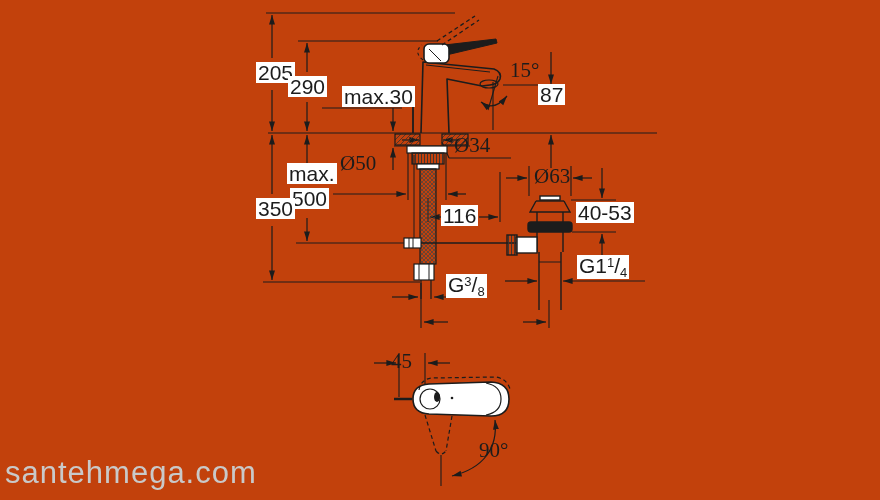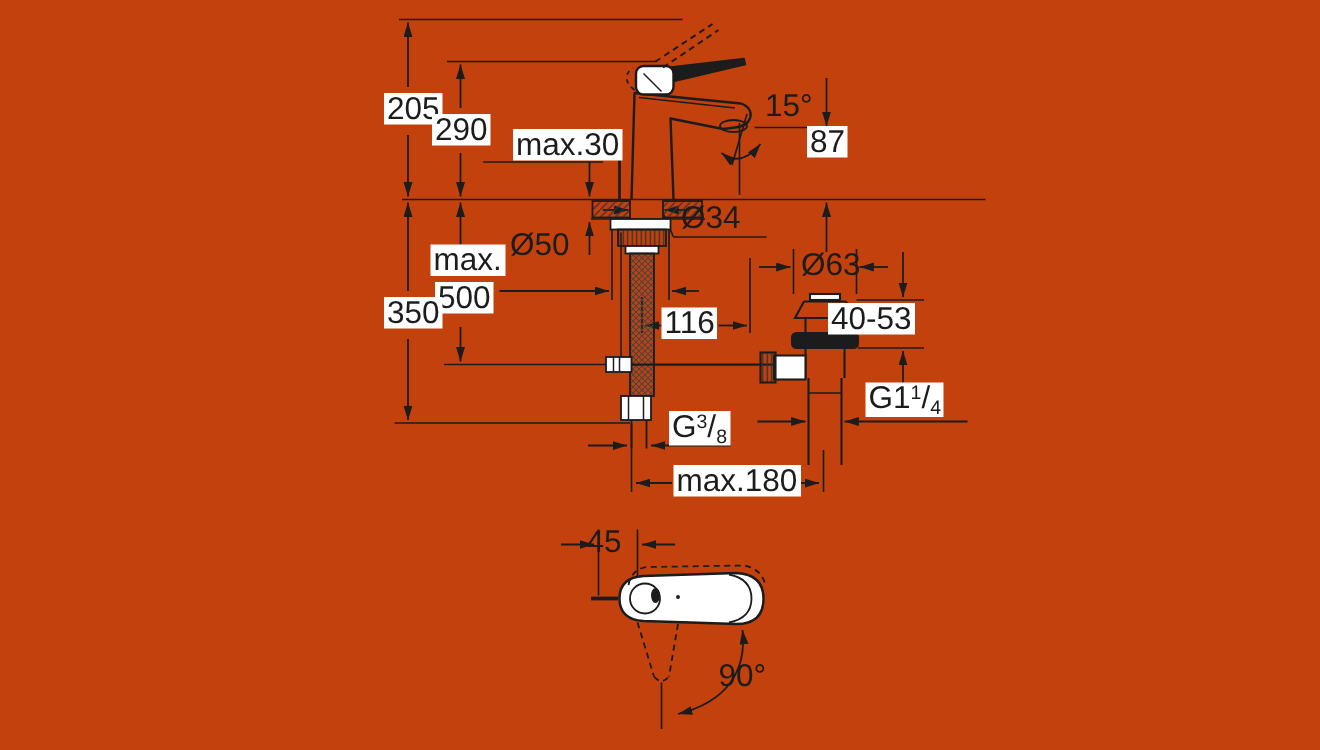--- a/index.html
+++ b/index.html
@@ -1,21 +1,21 @@
 <!DOCTYPE html>
 <html><head>
 <meta charset="utf-8">
 <style>
   html,body{margin:0;padding:0;background:#ffffff;}
   #stage{position:relative;width:880px;height:500px;background:#c2410c;overflow:hidden;
          font-family:"Liberation Sans","DejaVu Sans",sans-serif;color:#1c1c1c;}
   #stage svg{position:absolute;left:0;top:0;}
   .lbl{position:absolute;font-size:21px;line-height:1;color:#1c1c1c;background:#ffffff;
        padding:0 2px;white-space:nowrap;}
-  .nobg{background:transparent;}
+  .nobg{background:transparent;font-family:Liberation Serif, serif;}
   .frac{font-size:21px;}
   .frac sup{font-size:13px;vertical-align:6px;}
   .frac sub{font-size:13px;vertical-align:-4px;}
   #watermark{position:absolute;left:5px;top:455px;font-size:31px;color:#c9c9c9;
              letter-spacing:1px;background:transparent;}
 </style>
 </head>
 <body>
 
 <div id="stage">
@@ -166,23 +166,23 @@
   <div class="lbl" style="left:342px;top:86px">max.30</div>
   <div class="lbl nobg" style="left:508px;top:60px">15°</div>
   <div class="lbl" style="left:538px;top:84px">87</div>
   <div class="lbl nobg" style="left:452px;top:135px">Ø34</div>
   <div class="lbl nobg" style="left:338px;top:153px">Ø50</div>
   <div class="lbl" style="left:287px;top:163px">max.</div>
   <div class="lbl" style="left:290px;top:188px">500</div>
   <div class="lbl" style="left:256px;top:198px">350</div>
   <div class="lbl" style="left:441px;top:205px">116</div>
   <div class="lbl nobg" style="left:532px;top:166px">Ø63</div>
-  <div class="lbl" style="left:552px;top:202px">40-53</div>
+  <div class="lbl" style="left:576px;top:202px">40-53</div>
 
   <div class="lbl frac" style="left:577px;top:255px"><span>G1</span><sup>1</sup><span>/</span><sub>4</sub></div>
 
   <div class="lbl frac" style="left:446px;top:274px"><span>G</span><sup>3</sup><span>/</span><sub>8</sub></div>
 
-  <div class="lbl" style="left:449px;top:310px">max.180</div>
   <div class="lbl nobg" style="left:389px;top:351px">45</div>
   <div class="lbl nobg" style="left:477px;top:440px">90°</div>
 
+  <div id="watermark">santehmega.com</div>
 </div>
 
 </body></html>

